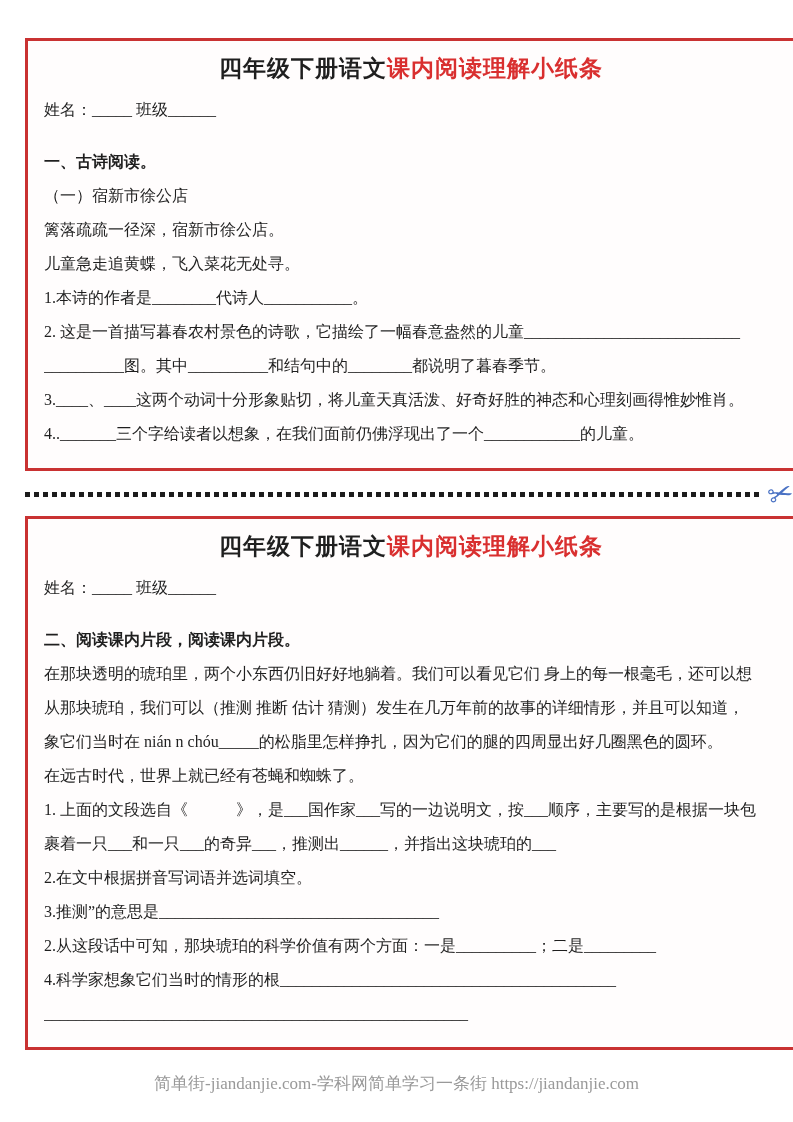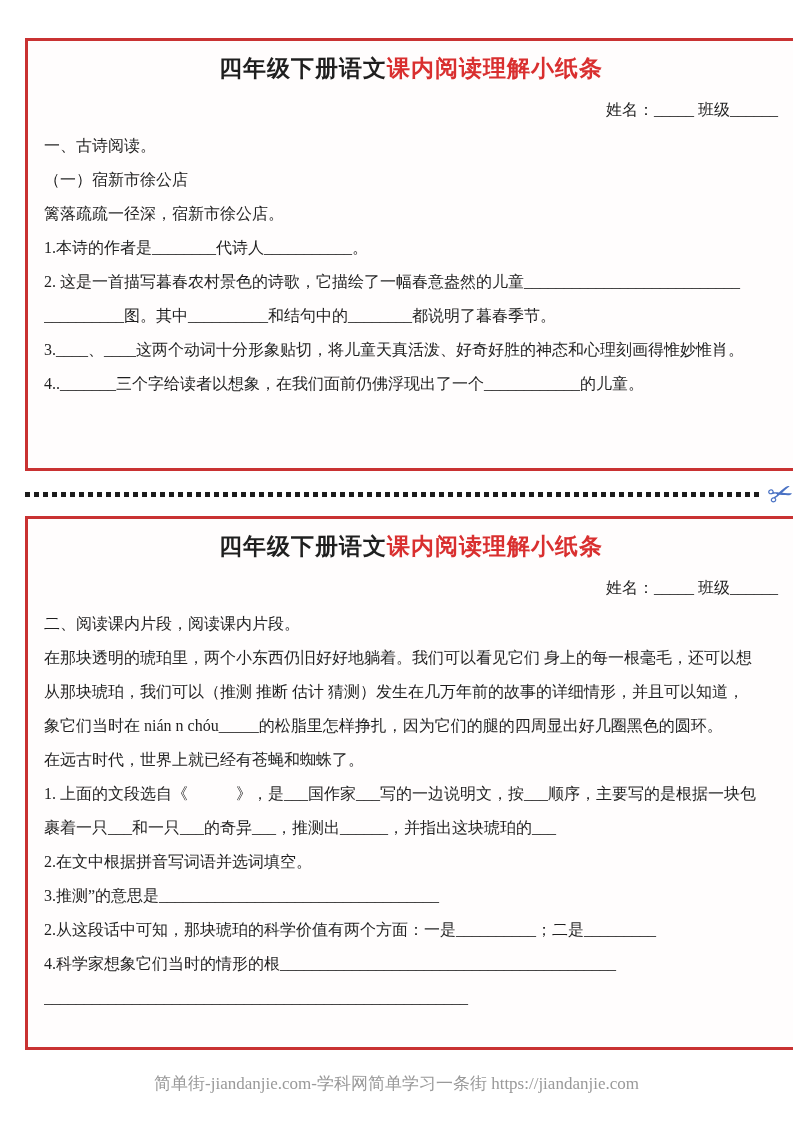--- a/index.html
+++ b/index.html
@@ -32,34 +32,34 @@
   .title-line {
     text-align: center;
     font-size: 23px;
     font-weight: bold;
     line-height: 36px;
     letter-spacing: 1px;
   }
   .title-red { color: var(--title-red); }
 
   .name-line {
-    text-align: right;
+    text-align: left;
     font-size: 16px;
     line-height: 30px;
     margin-top: 8px;
   }
 
   .line {
     font-size: 16px;
     line-height: 34px;
     white-space: nowrap;
     overflow: hidden;
   }
   .line.center { text-align: left; }
-  .line.mt { margin-top: 4px; }
+  .line.mt { margin-top: 20px; font-weight: bold; }
 
   .divider-row {
     width: 768px;
     margin-left: 25px;
     height: 36px;
     margin-top: 5px;
     margin-bottom: 4px;
     display: flex;
     align-items: center;
   }
@@ -91,20 +91,21 @@
 <div class="card card-1">
   <div class="title-line">
     <span>四年级下册语文</span><span class="title-red">课内阅读理解小纸条</span>
   </div>
   <div class="name-line">姓名：_____ 班级______</div>
 
   <div class="line mt">一、古诗阅读。</div>
 
   <div class="line center">（一）宿新市徐公店</div>
   <div class="line center">篱落疏疏一径深，宿新市徐公店。</div>
+  <div class="line center">儿童急走追黄蝶，飞入菜花无处寻。</div>
 
   <div class="line">1.本诗的作者是________代诗人___________。</div>
   <div class="line">2. 这是一首描写暮春农村景色的诗歌，它描绘了一幅春意盎然的儿童___________________________</div>
   <div class="line">__________图。其中__________和结句中的________都说明了暮春季节。</div>
   <div class="line">3.____、____这两个动词十分形象贴切，将儿童天真活泼、好奇好胜的神态和心理刻画得惟妙惟肖。</div>
   <div class="line">4.._______三个字给读者以想象，在我们面前仍佛浮现出了一个____________的儿童。</div>
 </div>
 
 <div class="divider-row">
   <div class="dotted-line"></div>

